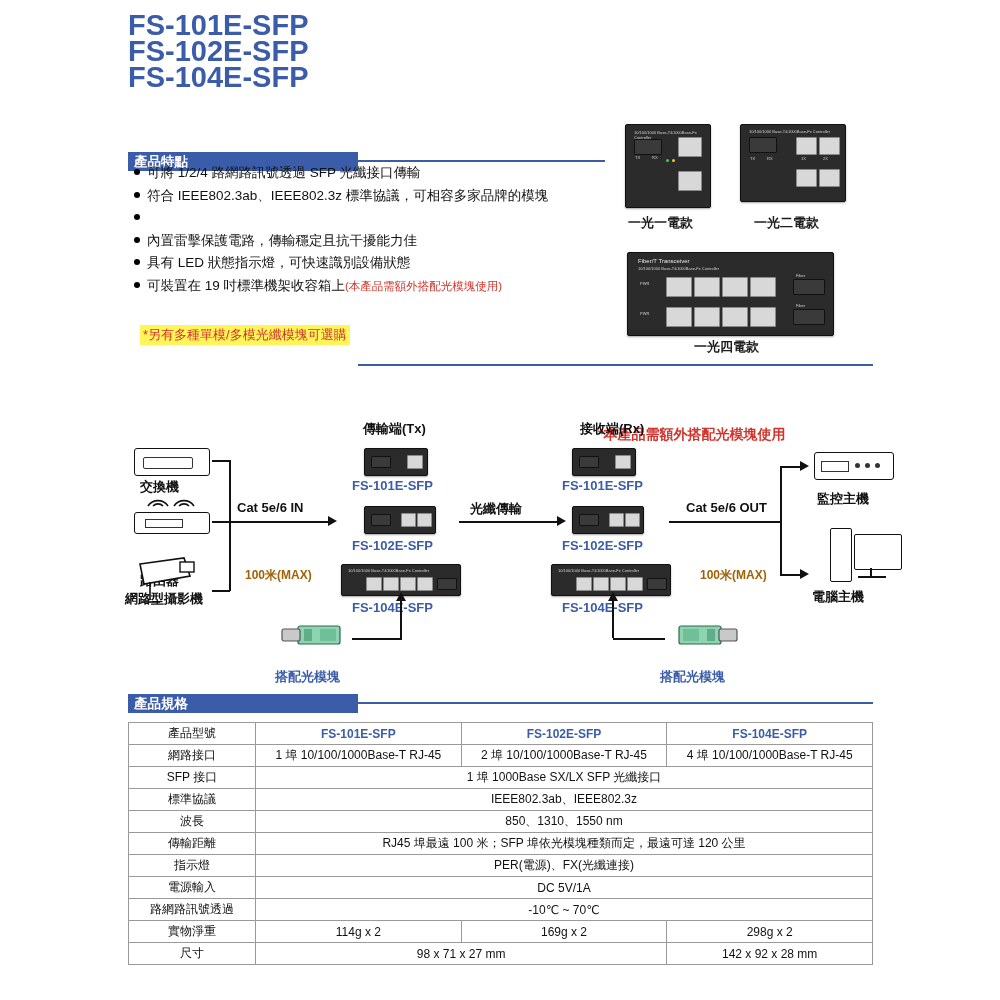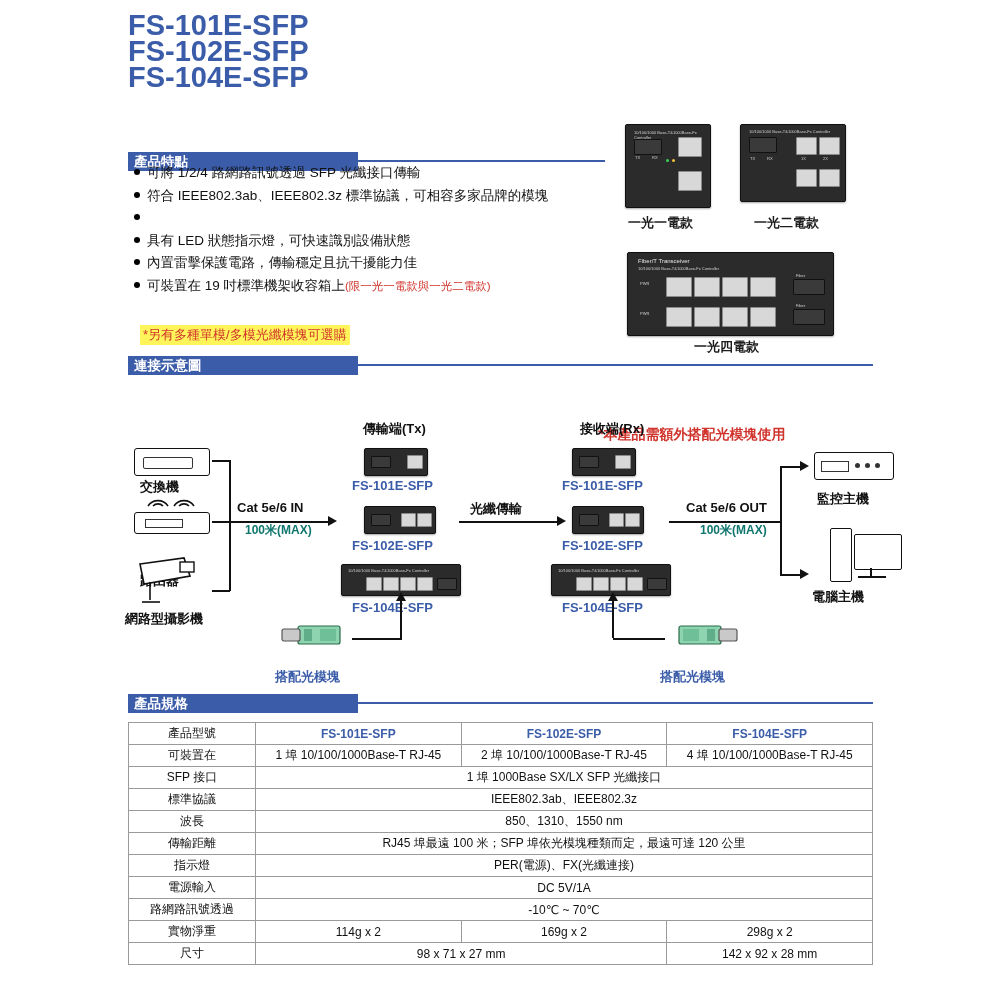--- a/index.html
+++ b/index.html
@@ -28,21 +28,21 @@
 
   .port{position:absolute;background:#d8d8d8;border:1px solid #8a8a8a;border-radius:1px;}
   .sfp{position:absolute;background:#3a3a3a;border:1px solid #111;border-radius:1px;}
   .led{position:absolute;width:3px;height:3px;border-radius:50%;}
   .lbl{position:absolute;font-size:4px;color:#cfcfcf;font-family:"Liberation Sans",sans-serif;}
 
   
   .note-red{position:absolute;font-size:14px;font-weight:bold;color:#d0342c;}
   .dlabel{position:absolute;font-size:13px;color:#111;font-weight:bold;}
   .dlabel.blue{color:#3b5ca8;}
-  .dsmall{position:absolute;font-size:12px;color:#0f766e;}
+  .dsmall{position:absolute;font-size:12px;color:#a16207;margin-top:45px;}
   .line{position:absolute;background:#111;}
   .arrowR{position:absolute;width:0;height:0;border-top:5px solid transparent;border-bottom:5px solid transparent;border-left:9px solid #111;}
   .arrowU{position:absolute;width:0;height:0;border-left:5px solid transparent;border-right:5px solid transparent;border-bottom:9px solid #111;}
 
   
   table.spec{position:absolute;left:128px;top:722px;width:745px;border-collapse:collapse;font-size:12px;}
   table.spec td{border:1px solid #9a9a9a;text-align:center;padding:2px 3px;height:17px;color:#111;}
   table.spec td.h{width:120px;background:#fff;}
   table.spec td.model{color:#3b5ca8;font-weight:bold;}
 </style>
@@ -57,23 +57,23 @@
     <div class="model-title">FS-104E-SFP</div>
   </div>
 
   <div class="secbar" style="left:128px;top:152px;width:230px;height:19px;">產品特點</div>
   <div class="secline" style="left:358px;top:160px;width:247px;"></div>
 
   <div class="features">
     <div class="feat"><span class="dot"></span><span>可將 1/2/4 路網路訊號透過 SFP 光纖接口傳輸</span></div>
     <div class="feat"><span class="dot"></span><span>符合 IEEE802.3ab、IEEE802.3z 標準協議，可相容多家品牌的模塊</span></div>
     <div class="feat"><span class="dot"></span></div>
+    <div class="feat"><span class="dot"></span><span>內置雷擊保護電路，傳輸穩定且抗干擾能力佳</span></div>
     <div class="feat"><span class="dot"></span><span>具有 LED 狀態指示燈，可快速識別設備狀態</span></div>
-    <div class="feat"><span class="dot"></span><span>內置雷擊保護電路，傳輸穩定且抗干擾能力佳</span></div>
-    <div class="feat"><span class="dot"></span><span>可裝置在 19 吋標準機架收容箱上</span><span class="note-small">(限一光一電款與一光二電款)</span></div>
+    <div class="feat"><span class="dot"></span><span>可裝置在 19 吋標準機架收容箱上</span><span class="note-small">(本產品需額外搭配光模塊使用)</span></div>
   </div>
   <div class="highlight">*另有多種單模/多模光纖模塊可選購</div>
 
   <div class="dev" style="left:625px;top:124px;width:84px;height:82px;">
     <div class="port" style="left:52px;top:12px;width:22px;height:18px;"></div>
     <div class="port" style="left:52px;top:46px;width:22px;height:18px;"></div>
     <div class="sfp" style="left:8px;top:14px;width:26px;height:14px;"></div>
     <div class="led" style="left:40px;top:34px;background:#39d353;"></div>
     <div class="led" style="left:46px;top:34px;background:#f3c13a;"></div>
     <div class="lbl" style="left:9px;top:30px;">TX</div>
@@ -109,21 +109,20 @@
     <div class="port" style="left:122px;top:54px;width:24px;height:18px;"></div>
     <div class="sfp" style="left:165px;top:26px;width:30px;height:14px;"></div>
     <div class="sfp" style="left:165px;top:56px;width:30px;height:14px;"></div>
     <div class="lbl" style="left:12px;top:28px;">PWR</div>
     <div class="lbl" style="left:12px;top:58px;">PWR</div>
     <div class="lbl" style="left:168px;top:20px;">Fiber</div>
     <div class="lbl" style="left:168px;top:50px;">Fiber</div>
   </div>
   <div class="capt" style="left:694px;top:338px;">一光四電款</div>
 
-  <div class="secbar" style="left:128px;top:356px;width:230px;height:19px;">連接示意圖</div>
   <div class="secline" style="left:358px;top:364px;width:515px;"></div>
 
   <div class="note-red" style="left:598px;top:386px;margin-top:40px;">*本產品需額外搭配光模塊使用</div>
 
   <div class="dlabel" style="left:363px;top:420px;">傳輸端(Tx)</div>
   <div class="dlabel" style="left:580px;top:420px;">接收端(Rx)</div>
 
   <div style="position:absolute;left:134px;top:448px;width:74px;height:26px;border:1.5px solid #111;border-radius:3px;background:#fff;">
     <div style="position:absolute;left:8px;top:8px;width:48px;height:10px;border:1px solid #333;border-radius:2px;"></div>
   </div>
@@ -139,21 +138,21 @@
     <path d="M39 20 A7 7 0 0 1 49 20" fill="none" stroke="#111" stroke-width="1.6"></path>
   </svg>
   <div class="dlabel" style="left:140px;top:560px;margin-top:12px;">路由器</div>
 
   <svg style="position:absolute;left:134px;top:556px;width:80px;height:52px;">
     <polygon points="6,8 50,2 56,20 10,28" fill="#fff" stroke="#111" stroke-width="1.6"></polygon>
     <rect x="46" y="6" width="14" height="10" fill="#fff" stroke="#111" stroke-width="1.4"></rect>
     <line x1="16" y1="26" x2="16" y2="44" stroke="#111" stroke-width="1.6"></line>
     <line x1="8" y1="46" x2="26" y2="46" stroke="#111" stroke-width="1.6"></line>
   </svg>
-  <div class="dlabel" style="left:125px;top:610px;font-family:Liberation Mono, monospace;">網路型攝影機</div>
+  <div class="dlabel" style="left:125px;top:590px;font-family:Liberation Mono, monospace;">網路型攝影機</div>
 
   <div class="line" style="left:212px;top:460px;width:18px;height:1.5px;"></div>
   <div class="line" style="left:212px;top:521px;width:18px;height:1.5px;"></div>
   <div class="line" style="left:212px;top:590px;width:18px;height:1.5px;"></div>
   <div class="line" style="left:229px;top:460px;width:1.5px;height:131px;"></div>
   <div class="line" style="left:229px;top:521px;width:100px;height:1.5px;"></div>
   <div class="arrowR" style="left:328px;top:516px;"></div>
 
   <div class="dlabel" style="left:237px;top:500px;">Cat 5e/6 IN</div>
   <div class="dsmall" style="left:245px;top:522px;font-weight:bold;">100米(MAX)</div>
@@ -258,21 +257,21 @@
 
   <table class="spec">
     <tbody>
         <tr>
       <td class="h">產品型號</td>
       <td class="model">FS-101E-SFP</td>
       <td class="model">FS-102E-SFP</td>
       <td class="model">FS-104E-SFP</td>
     </tr>
     <tr>
-      <td class="h">可裝置在</td>
+      <td class="h">網路接口</td>
       <td>1 埠 10/100/1000Base-T RJ-45</td>
       <td>2 埠 10/100/1000Base-T RJ-45</td>
       <td>4 埠 10/100/1000Base-T RJ-45</td>
     </tr>
     <tr>
       <td class="h">SFP 接口</td>
       <td colspan="3">1 埠 1000Base SX/LX SFP 光纖接口</td>
     </tr>
     <tr>
       <td class="h">標準協議</td>

